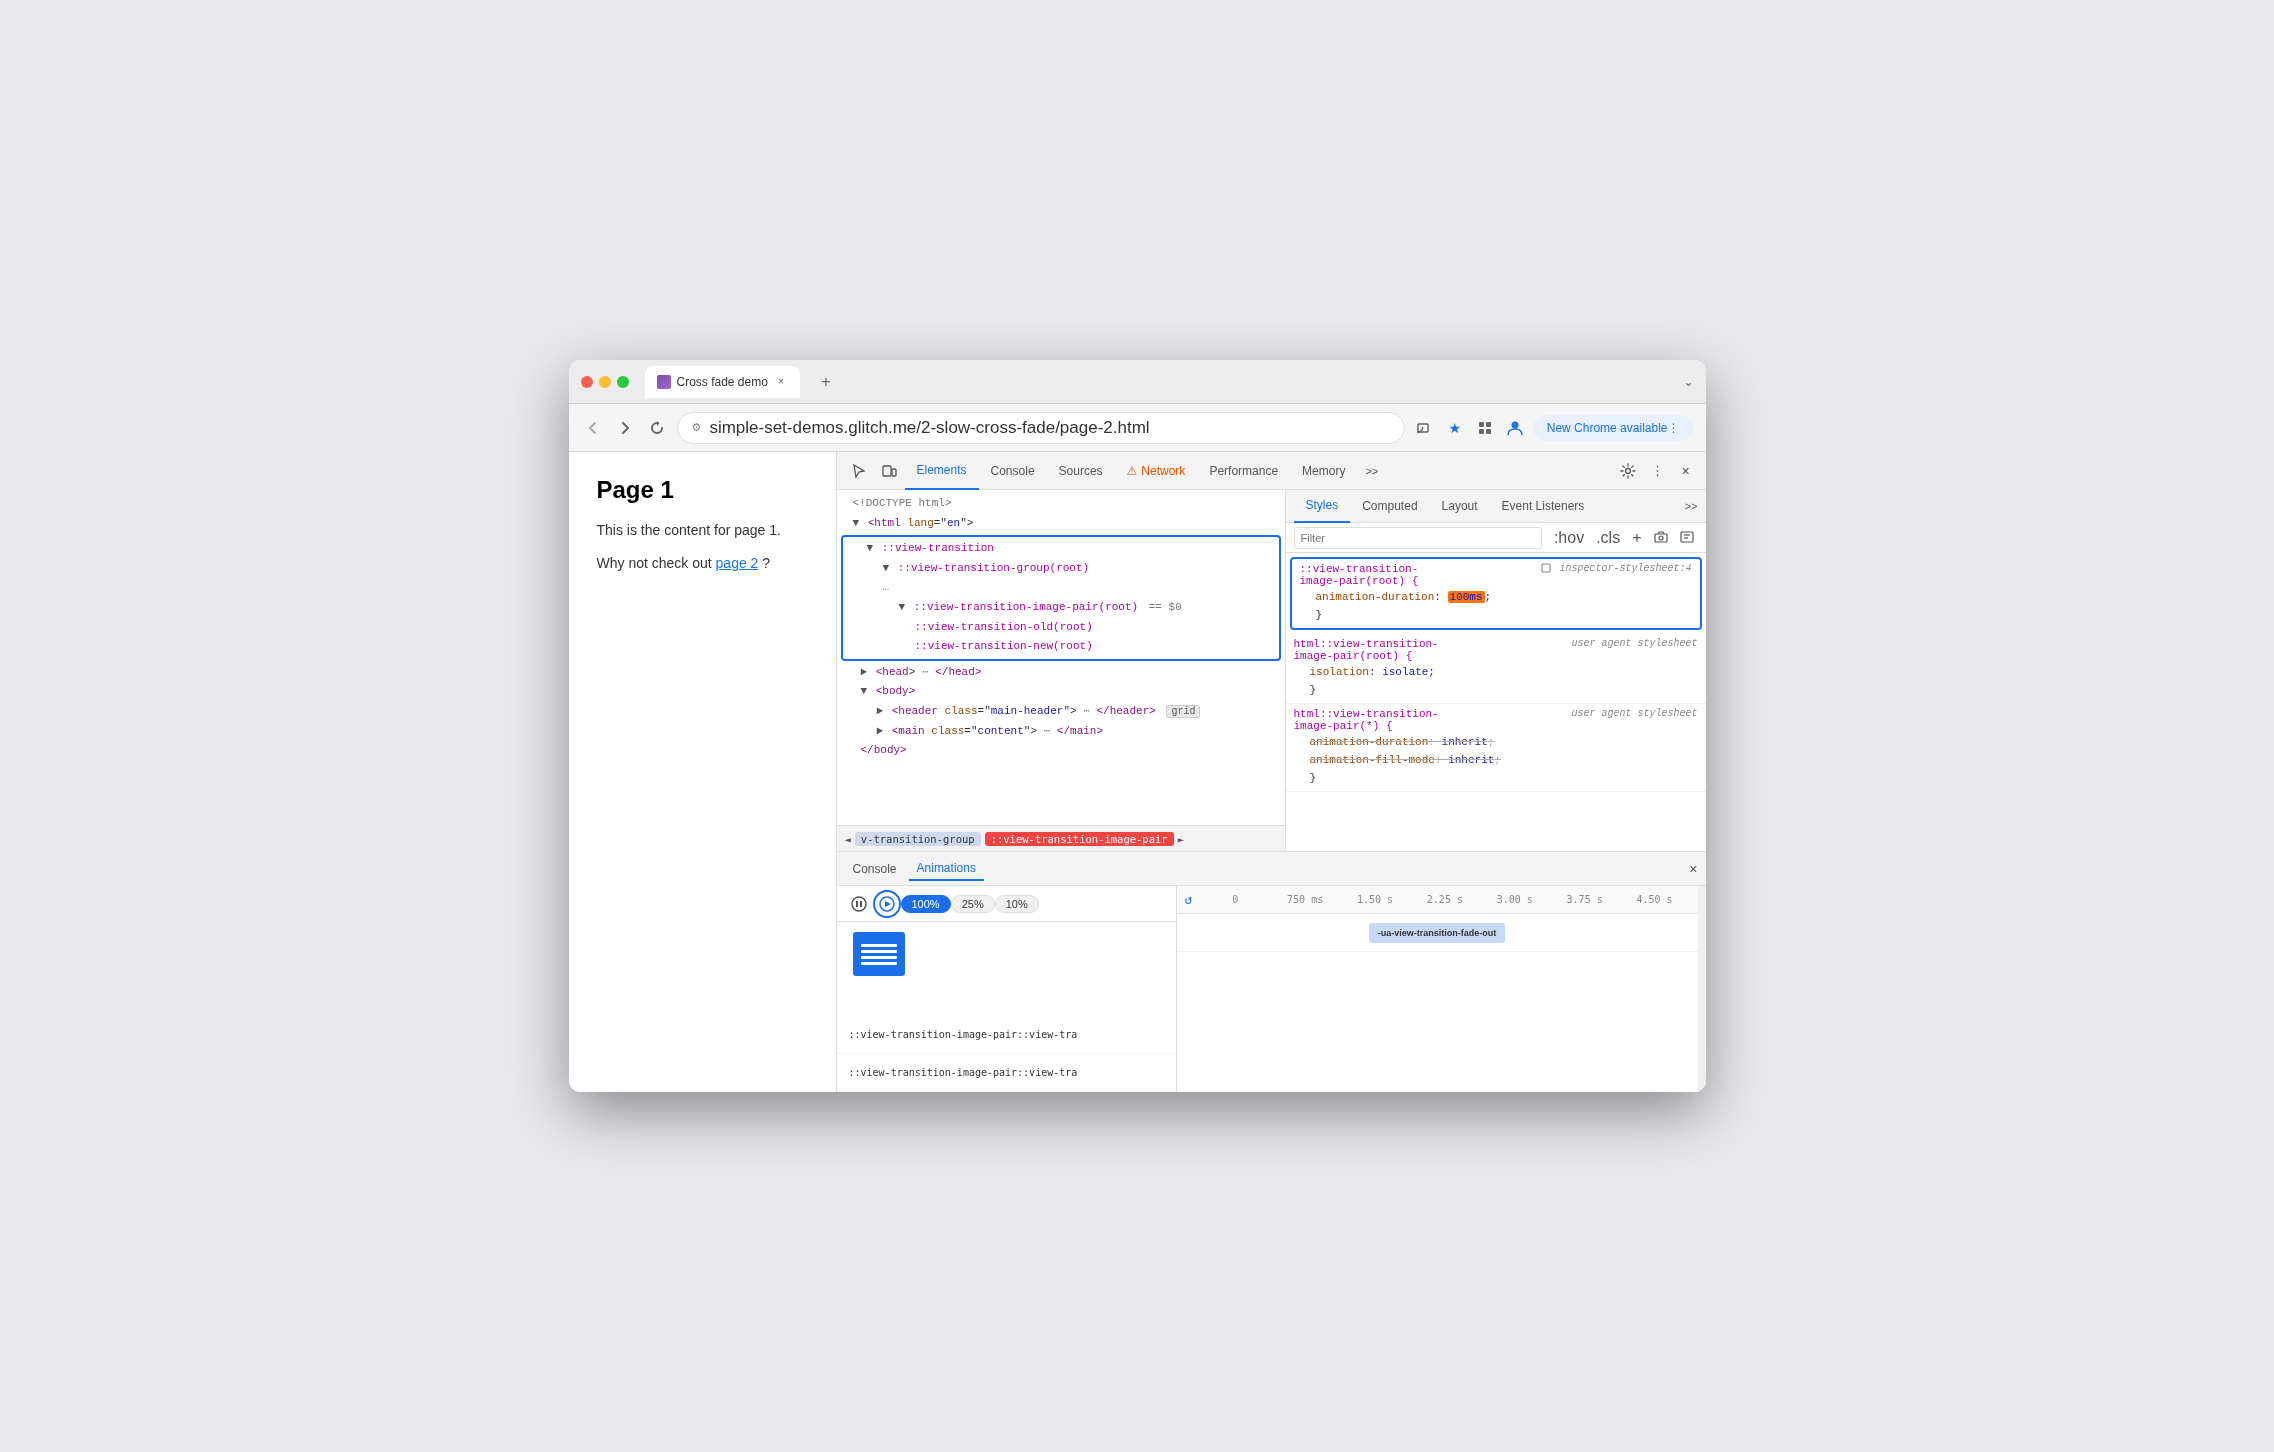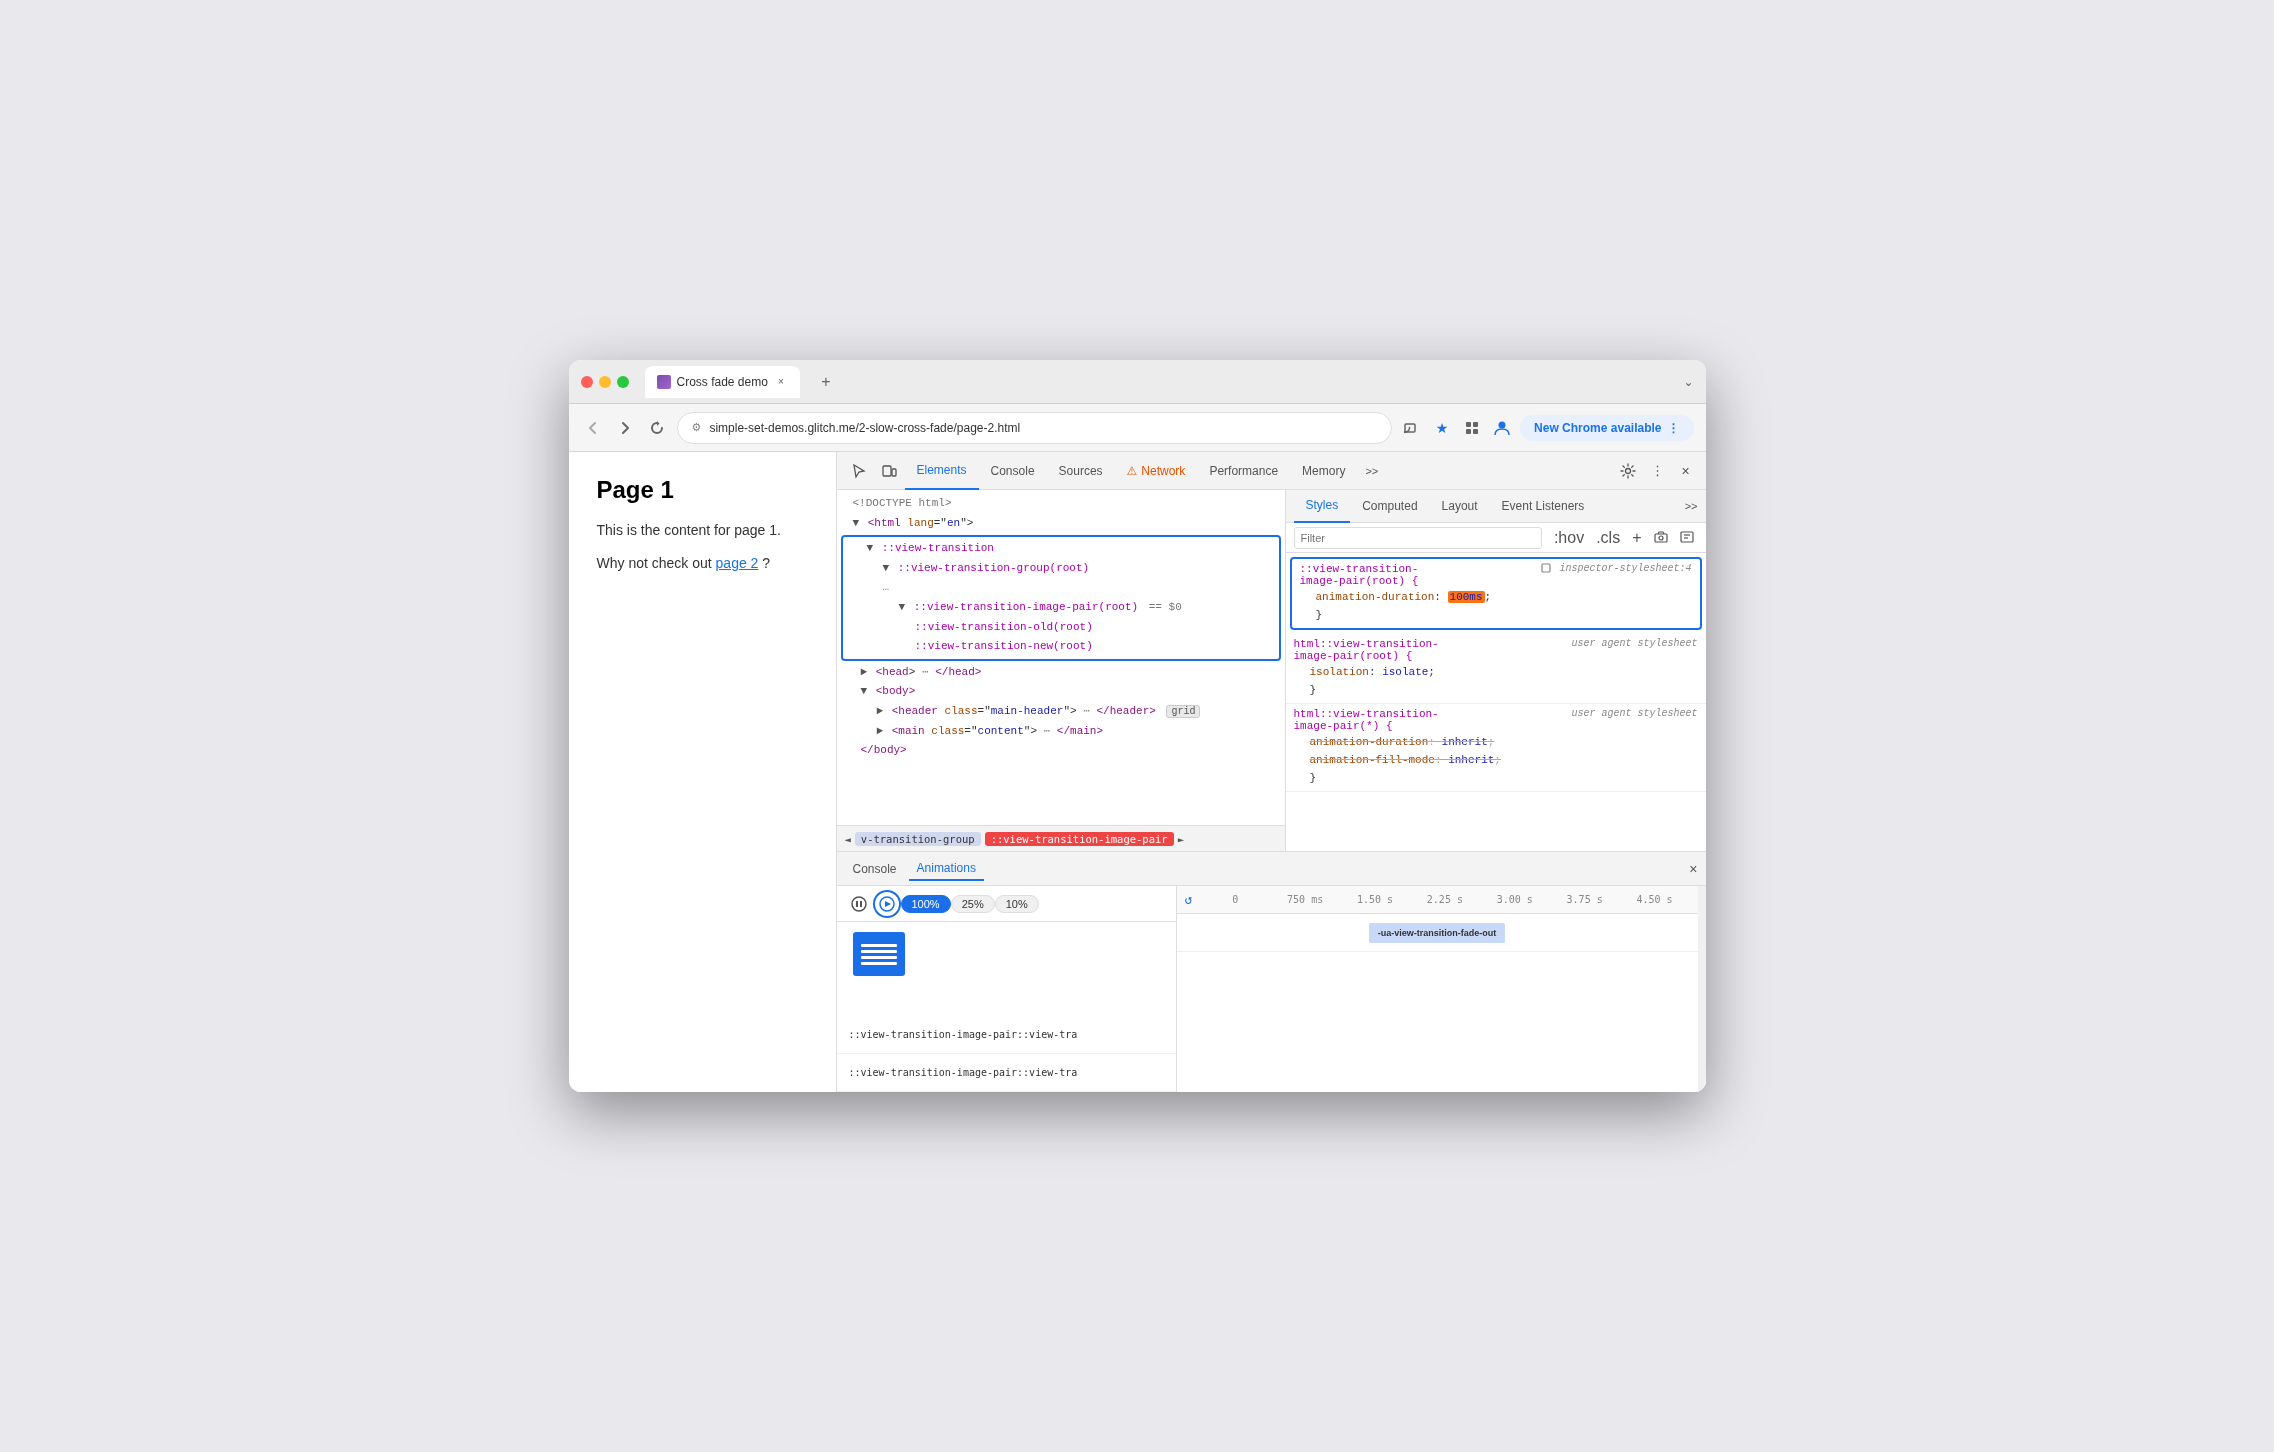--- a/index.html
+++ b/index.html
@@ -126,21 +126,21 @@
       gap: 8px;
       font-size: 12.5px;
       color: #333;
     }
     .site-icon {
       font-size: 11px;
       color: #888;
     }
     .address-text {
       flex: 1;
-      font-size: 12px;
+      font-size: 17px;
       color: #333;
     }
     .address-actions {
       display: flex;
       gap: 6px;
       align-items: center;
     }
     .addr-icon {
       color: #666;
       cursor: pointer;
@@ -155,23 +155,22 @@
     .new-chrome-btn {
       background: #e8f0fe;
       border: none;
       border-radius: 20px;
       padding: 6px 14px;
       font-size: 12px;
       color: #1a73e8;
       cursor: pointer;
       display: flex;
       align-items: center;
-      gap: 6px;
+      gap: 0;
       white-space: nowrap;
-      font-weight: bold;
     }
     
     .main-area {
       display: flex;
       height: 640px;
     }
     
     .demo-sidebar {
       width: 210px;
       background: #7b30c8;

